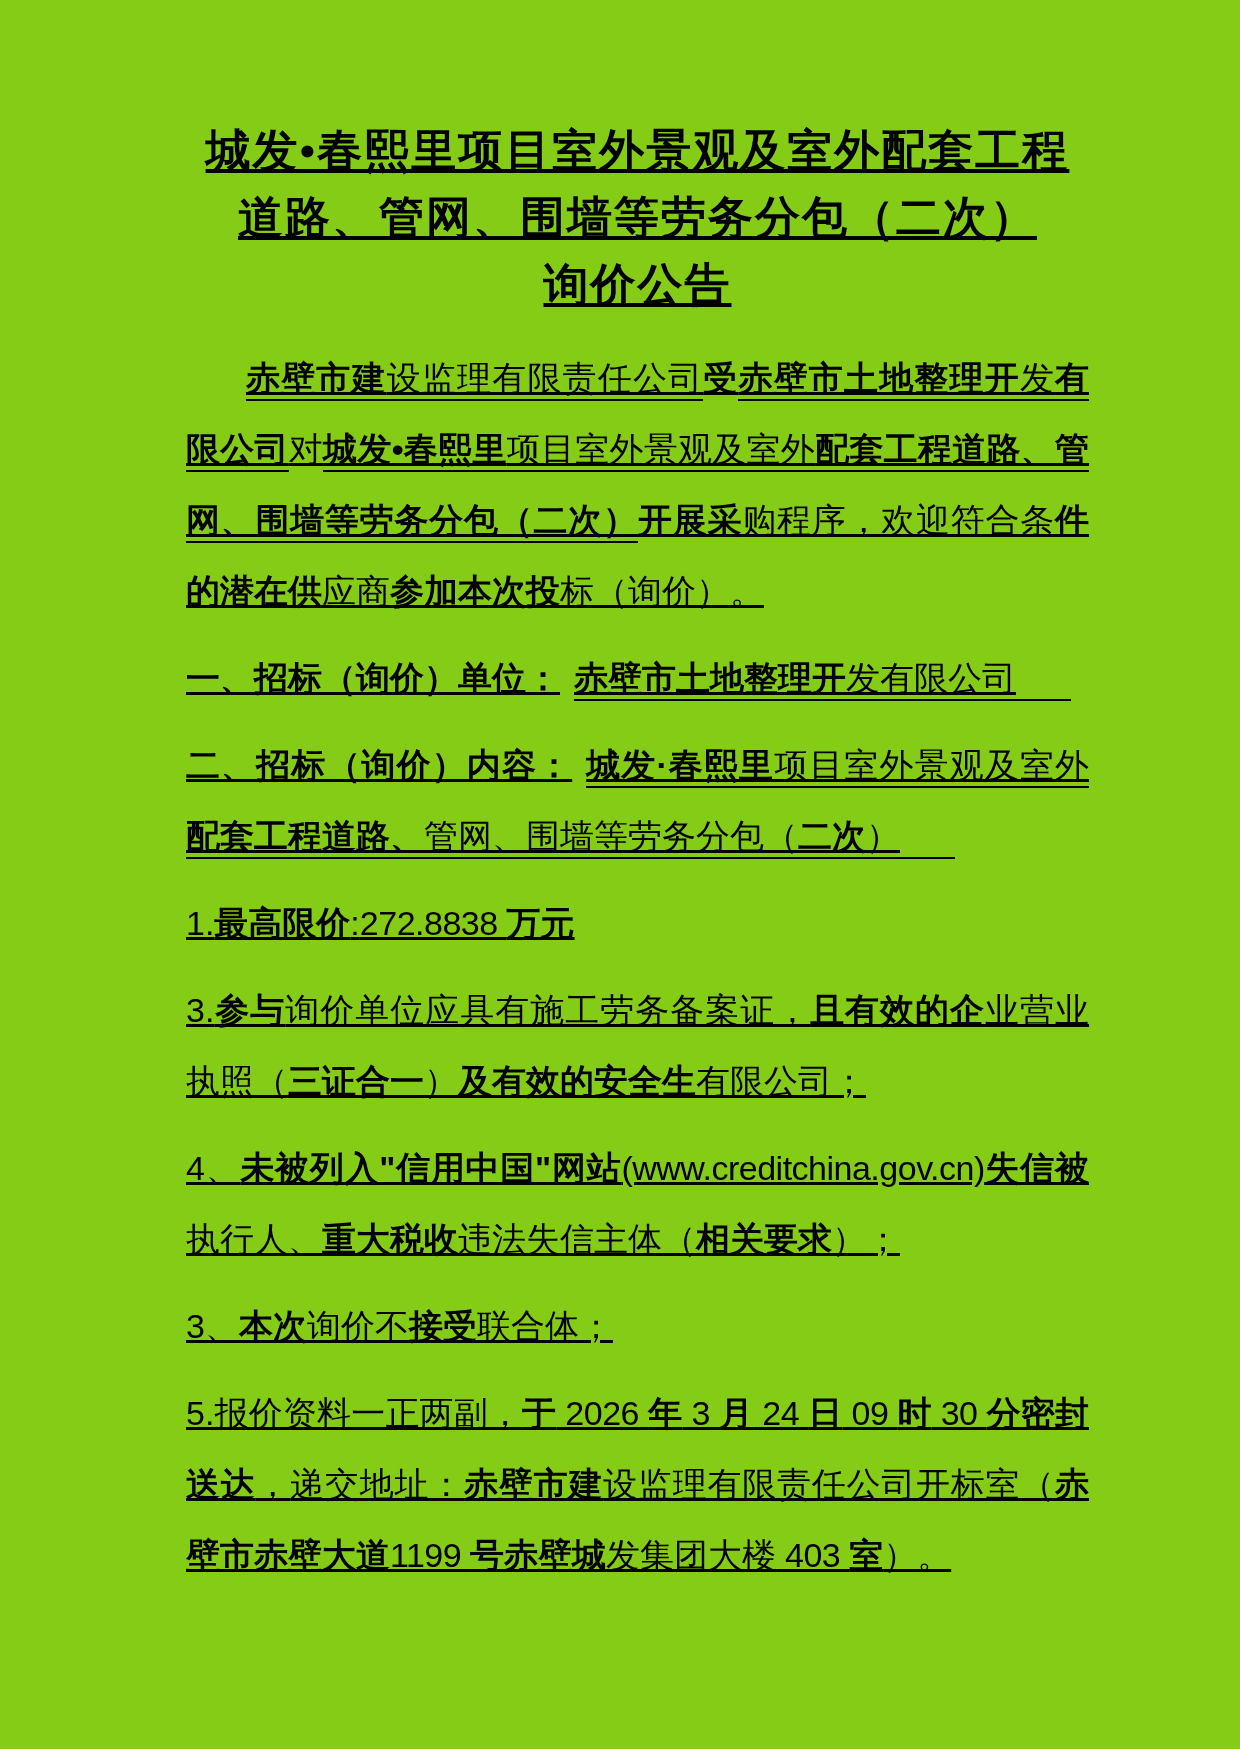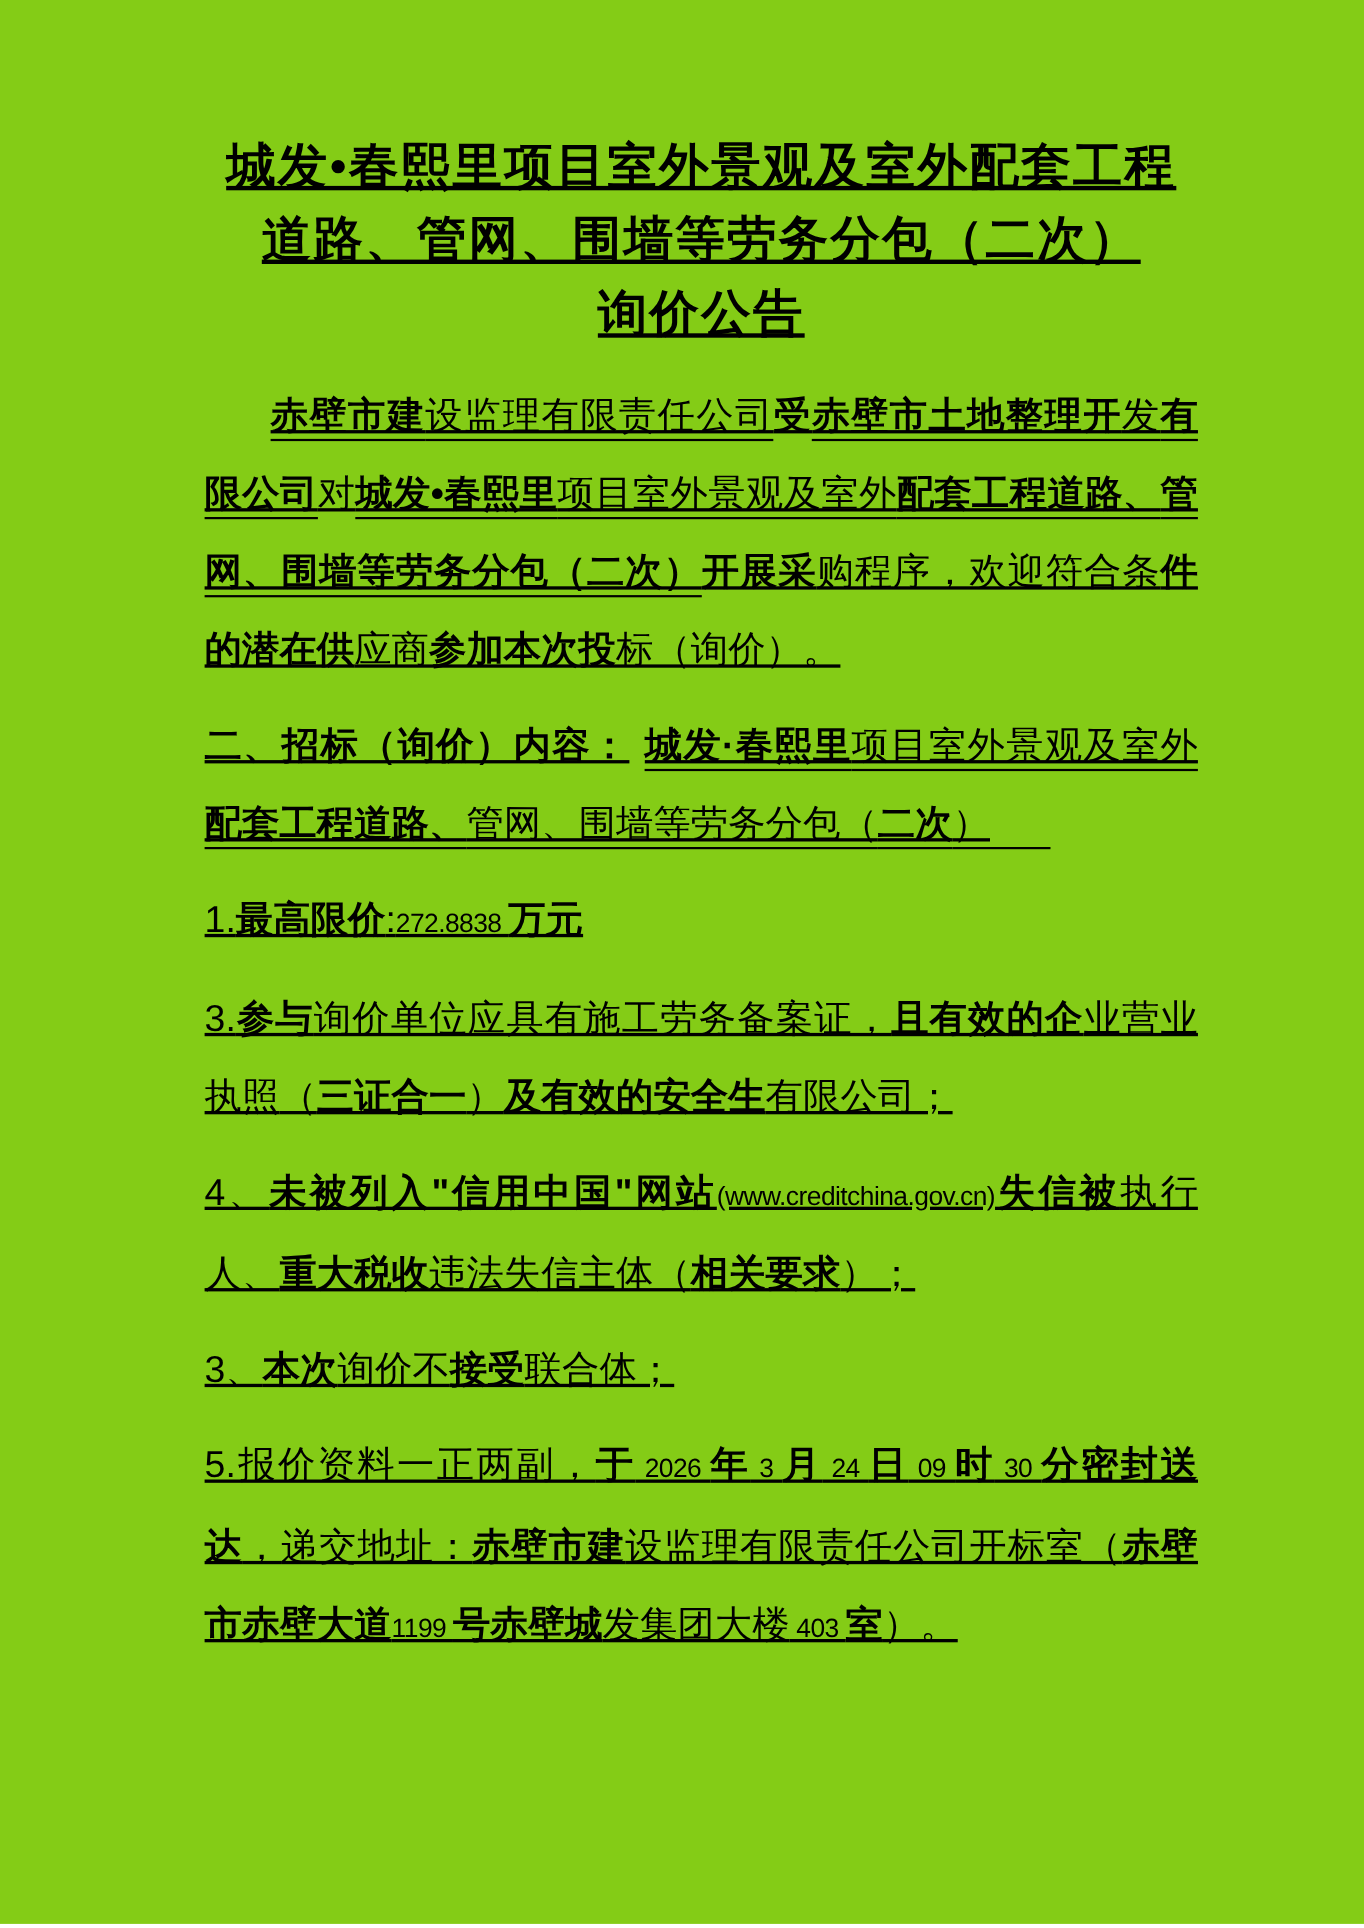--- a/index.html
+++ b/index.html
@@ -32,36 +32,37 @@
     line-height:71px;
     text-align:justify;
     text-justify:inter-character;
   }
   .body p { margin:16px; }
   .indent { text-indent:60px; }
   .b { font-weight:bold; }
   .u { border-bottom:2px solid #000; padding-bottom:2px; }
   .u-ext { padding-right:55px; }
   .gap { margin-left:14px; }
-  .lat { font-size:24px; letter-spacing:-0.5px; }
+  .lat { font-size:34px; letter-spacing:-0.5px; }
 </style>
 </head>
 <body>
 
 <div class="page">
   <div class="doc">
 
     <div class="title">
       <div>城发•春熙里项目室外景观及室外配套工程</div>
       <div>道路、管网、围墙等劳务分包（二次）</div>
       <div>询价公告</div>
     </div>
 
     <div class="body">
       <p class="indent"><span class="b u">赤壁市建</span><span class="u">设监理有限责任公司</span><span class="b">受</span><span class="b u">赤壁市土地整理开</span><span class="u">发</span><span class="b u">有限公司</span><span>对</span><span class="b u">城发•春熙里</span><span class="u">项目室外景观及室外</span><span class="b u">配套工程道路、</span><span class="b u">管网、围墙等劳务分包（二次）</span><span class="b">开展采</span><span>购程序，欢迎符合条</span><span class="b">件的潜在供</span><span>应商</span><span class="b">参加本次投</span><span>标（询价）。</span></p>
+      <p><span class="b">一、招标（询价）单位：</span><span class="b u gap">赤壁市土地整理开</span><span class="u u-ext">发有限公司</span></p>
       <p><span class="b">二、招标（询价）内容：</span><span class="b u gap">城发·春熙里</span><span class="u">项目室外景观及室外</span><span class="b u">配套工程道路、</span><span class="u">管网、围墙等劳务分包（</span><span class="b u">二次</span><span class="u u-ext">）</span></p>
       <p><span>1.</span><span class="b">最高限价</span><span>:</span><span class="lat">272.8838 </span><span class="b">万元</span></p>
       <p><span>3.</span><span class="b">参与</span><span>询价单位应具有施工劳务备案证，</span><span class="b">且有效的企</span><span>业营业执照</span><span>（</span><span class="b">三证合一</span><span>）</span><span class="b">及有效的安全生</span><span>有限公司；</span></p>
       <p><span>4、</span><span class="b">未被列入"信用中国"网站</span><span class="lat">(www.creditchina.gov.cn)</span><span class="b">失信被</span><span>执行人、</span><span class="b">重大税收</span><span>违法失信主体（</span><span class="b">相关要求</span><span>）；</span></p>
       <p><span>3、</span><span class="b">本次</span><span>询价不</span><span class="b">接受</span><span>联合体；</span></p>
       <p><span>5.报价资料一正两副，</span><span class="b">于</span><span class="lat"> 2026 </span><span class="b">年</span><span class="lat"> 3 </span><span class="b">月</span><span class="lat"> 24 </span><span class="b">日</span><span class="lat"> 09 </span><span class="b">时</span><span class="lat"> 30 </span><span class="b">分密封送达</span><span>，</span><span>递交地址：</span><span class="b">赤壁市建</span><span>设监理有限责任公司开标室（</span><span class="b">赤壁市赤壁大道</span><span class="lat">1199 </span><span class="b">号赤壁城</span><span>发集团大楼</span><span class="lat"> 403 </span><span class="b">室</span><span>）。</span></p>
     </div>
 
   </div>
 </div>

